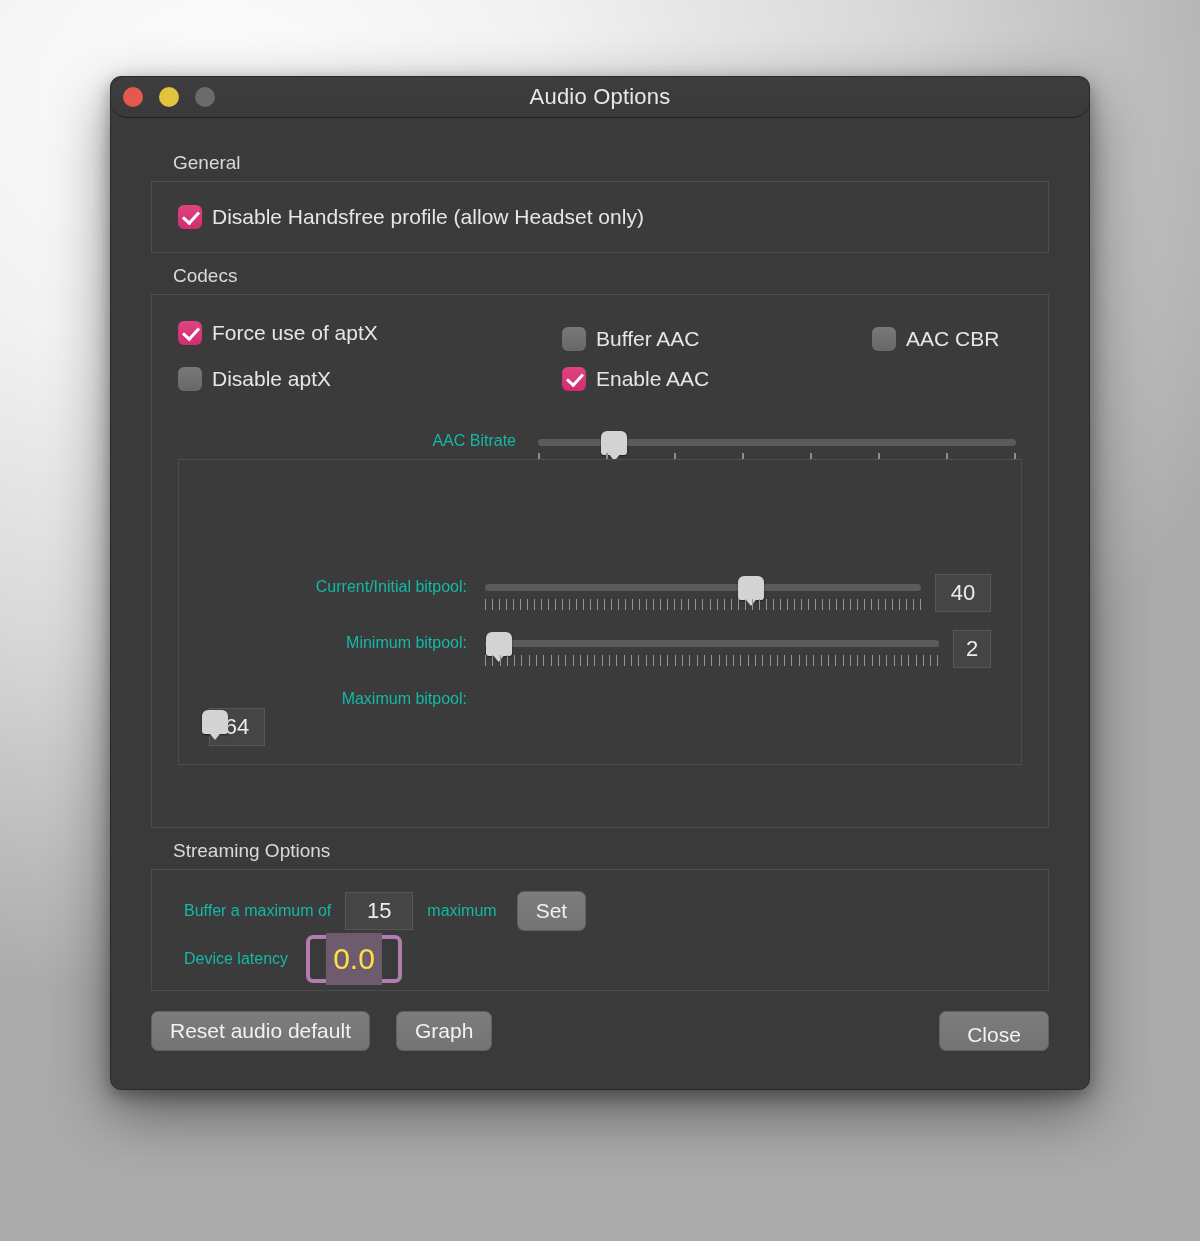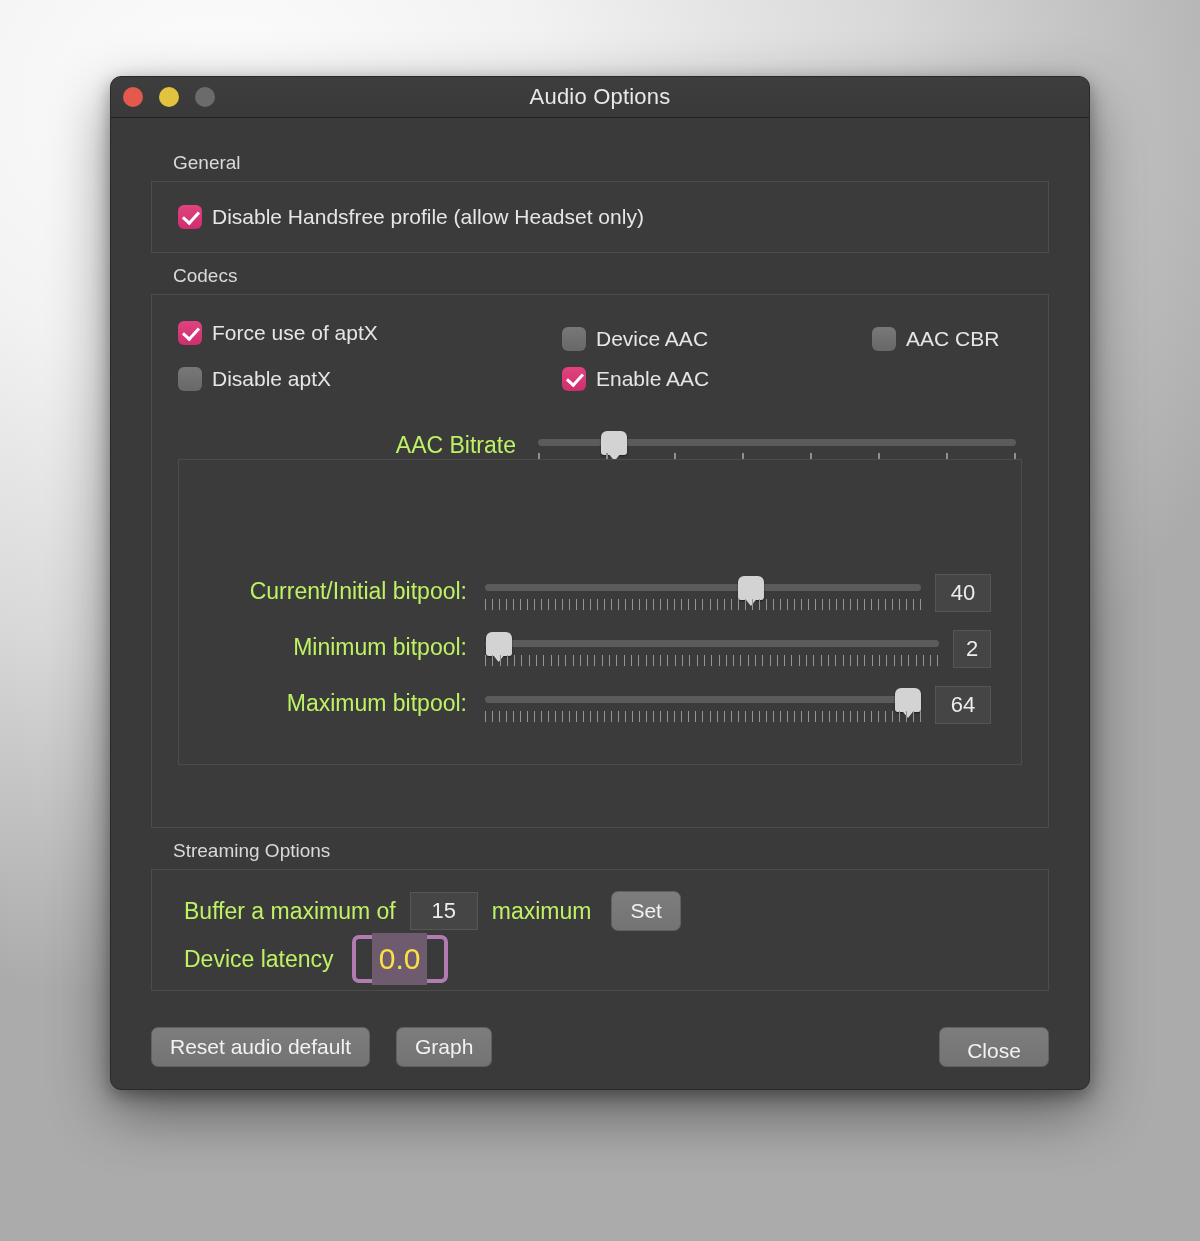--- a/index.html
+++ b/index.html
@@ -30,20 +30,21 @@
     border: 1px solid #2a2a2a;
   }
 
   .titlebar {
     height: 41px;
     background: linear-gradient(#3e3e3e, #393939);
     border-bottom: 1px solid #222;
     position: relative;
     display: flex;
     align-items: center;
+    border-radius: 16px;
   }
   .lights { display: flex; gap: 16px; margin-left: 12px; }
   .light { width: 20px; height: 20px; border-radius: 50%; }
   .light.red { background: #e3594d; }
   .light.yellow { background: #e1c33d; }
   .light.gray { background: #6b6b6b; }
   .title {
     position: absolute;
     left: 0; right: 0;
     text-align: center;
@@ -137,21 +138,21 @@
   .valbox {
     background: #454545;
     border: 1px solid #565656;
     color: #ececec;
     font-size: 22px;
     text-align: center;
     height: 38px;
     line-height: 36px;
   }
 
-  .row-label { font-size: 23px; color: #bef264; white-space: nowrap; }
+  .row-label { font-size: 16px; color: #14b8a6; white-space: nowrap; }
 
   
   .btn {
     background: linear-gradient(#7d7d7d, #737373);
     border: 1px solid #616161;
     border-radius: 7px;
     color: #f2f2f2;
     font-size: 21px;
     padding: 0 18px;
     height: 40px;
@@ -210,21 +211,21 @@
         <div class="cbrow" style="position:absolute;left:0;top:4px;">
           <div class="checkbox on"></div>
           <div class="cb-label">Force use of aptX</div>
         </div>
         <div class="cbrow" style="position:absolute;left:0;top:50px;">
           <div class="checkbox off"></div>
           <div class="cb-label">Disable aptX</div>
         </div>
         <div class="cbrow" style="position:absolute;left:384px;top:10px;">
           <div class="checkbox off"></div>
-          <div class="cb-label">Device AAC</div>
+          <div class="cb-label">Buffer AAC</div>
         </div>
         <div class="cbrow" style="position:absolute;left:384px;top:50px;">
           <div class="checkbox on"></div>
           <div class="cb-label">Enable AAC</div>
         </div>
         <div class="cbrow" style="position:absolute;left:694px;top:10px;">
           <div class="checkbox off"></div>
           <div class="cb-label">AAC CBR</div>
         </div>
       </div>
@@ -392,21 +393,21 @@
                   <span></span>
                   <span></span>
                   <span></span>
                   <span></span>
                   <span></span>
                 </div>
             </div>
             <div class="valbox" style="width:38px;">2</div>
           </div>
 
-          <div style="display:flex;align-items:flex-start;height:56px;">
+          <div style="display:flex;align-items:flex-start;height:56px;flex-direction:column;">
             <div class="row-label" style="width:270px;text-align:right;padding-right:12px;padding-top:4px;">Maximum bitpool:</div>
             <div class="slider" style="flex:1;margin:0 14px 0 6px;">
               <div class="track"></div>
               <div class="thumb" style="left:97%;"></div>
               <div class="ticks dense">
                   <span></span>
                   <span></span>
                   <span></span>
                   <span></span>
                   <span></span>
@@ -489,20 +490,20 @@
 
       <div style="display:flex;align-items:center;height:46px;margin-top:2px;">
         <div class="row-label">Device latency</div>
         <div class="focusfield" style="margin-left:18px;">
           <span class="sel">0.0</span>
         </div>
       </div>
 
     </div>
 
-    <div style="display:flex;align-items:flex-end;margin-top:36px;">
+    <div style="display:flex;align-items:flex-end;margin-top:20px;">
       <button class="btn">Reset audio default</button>
       <button class="btn" style="margin-left:26px;">Graph</button>
       <button class="btn" style="margin-left:auto;width:110px;padding:4px;">Close</button>
     </div>
 
   </div>
 </div>
 
 </body></html>

